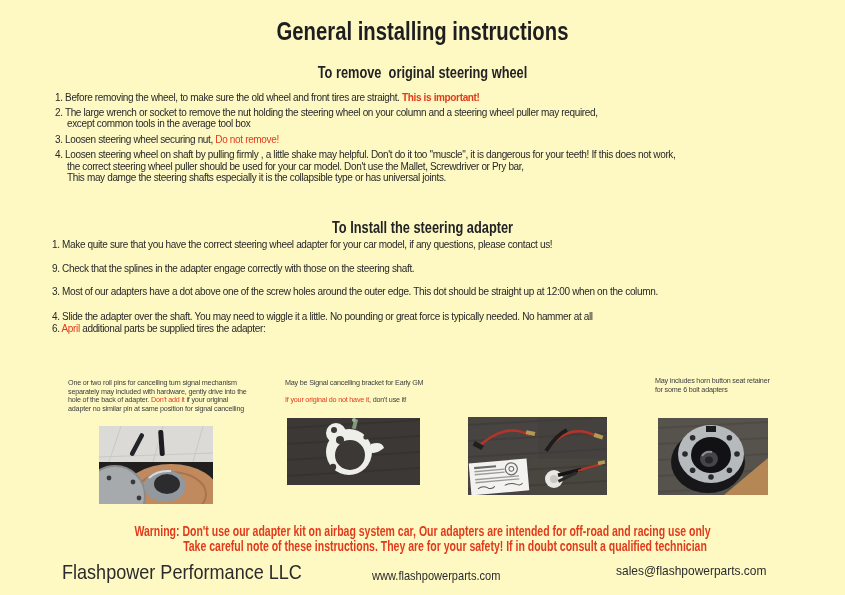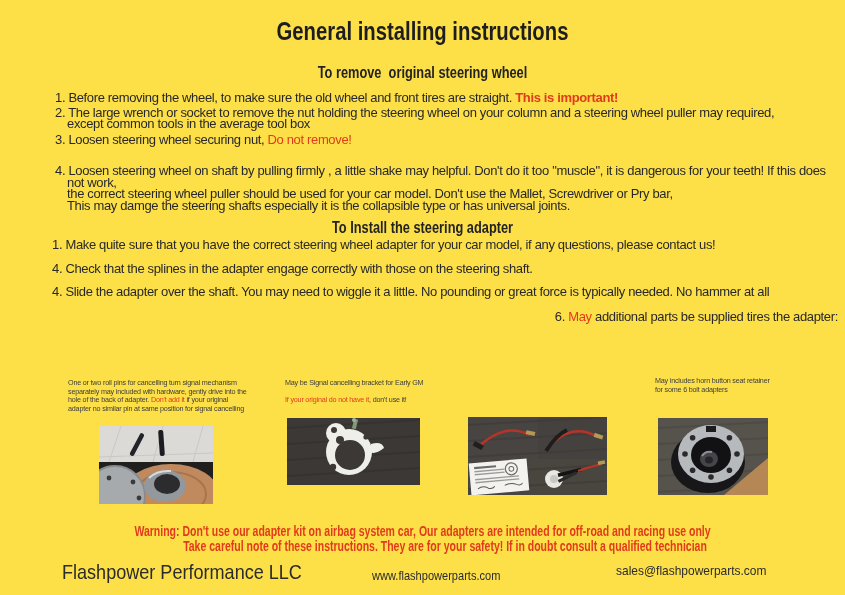--- a/index.html
+++ b/index.html
@@ -1,41 +1,41 @@
 <!DOCTYPE html>
 <html><head>
 <meta charset="utf-8">
 <style>
   html,body{margin:0;padding:0;background:#ffffff;}
   .page{
-    position:relative;width:845px;height:595px;background:#fde047;overflow:hidden;
+    position:relative;width:845px;height:595px;background:#fef9c3;overflow:hidden;
     font-family:"Liberation Sans",sans-serif;color:#242426;
   }
   .abs{position:absolute;}
   .page-title{
     top:16px;left:0;width:100%;text-align:center;
     font-size:26px;font-weight:bold;color:#1e1e20;white-space:pre;
     transform:scaleX(0.78);transform-origin:center top;letter-spacing:0;
   }
   .subhead{
     left:0;width:100%;text-align:center;font-weight:bold;color:#232325;
     font-size:16px;white-space:pre;transform:scaleX(0.80);transform-origin:center top;
   }
   .remove-head{top:64px;}
   .install-head{top:219px;}
-  .ilist{left:55px;width:786px;font-size:13px;line-height:11.5px;letter-spacing:-0.35px;color:#28282a;}
+  .ilist{left:55px;width:786px;font-size:10px;line-height:11.5px;letter-spacing:-0.35px;color:#28282a;}
   .remove-list{top:92px;}
   .install-list{top:239px;left:52px;}
   .item{white-space:pre-wrap;padding-left:12px;text-indent:-12px;margin:0 0 3px 0;}
   .remove-list .item:nth-child(2){margin-bottom:4px;}
-  .remove-list .item:nth-child(3){margin-bottom:20px;}
+  .remove-list .item:nth-child(3){margin-bottom:4px;}
   .remove-list .item:nth-child(4){margin-bottom:7px;}
   .install-list .item{margin-bottom:12px;}
   .install-list .item:nth-child(3){margin-bottom:13px;}
-  .install-list .item:nth-child(4){margin-bottom:28px;text-align:right;}
+  .install-list .item:nth-child(4){margin-bottom:1px;}
   .install-list .item:nth-child(5){margin-bottom:9px;}
   .parts-row{top:375px;left:0;width:845px;height:130px;}
   .note{
     position:absolute;font-size:7.2px;line-height:8.6px;letter-spacing:-0.2px;
     color:#3c3c3e;white-space:pre-wrap;
   }
   .note-1{left:68px;top:4px;width:200px;}
   .note-2{left:285px;top:4px;width:185px;}
   .note-3{left:490px;top:6px;width:150px;}
   .note-4{left:655px;top:2px;width:160px;}
@@ -79,23 +79,24 @@
     <div class="item"><span>3. Loosen steering wheel securing nut, </span><span style="color: rgb(226, 58, 28);">Do not remove!</span></div>
     <div class="item"><span>4. Loosen steering wheel on shaft by pulling firmly , a little shake may helpful. Don't do it too "muscle", it is dangerous for your teeth! If this does not work,
 the correct steering wheel puller should be used for your car model. Don't use the Mallet, Screwdriver or Pry bar,
 This may damge the steering shafts especially it is the collapsible type or has universal joints.</span></div>
   </div>
 
   <div class="abs subhead install-head">To Install the steering adapter</div>
 
   <div class="abs ilist install-list">
     <div class="item"><span>1. Make quite sure that you have the correct steering wheel adapter for your car model, if any questions, please contact us!</span></div>
-    <div class="item"><span>4. Check that the splines in the adapter engage correctly with those on the steering shaft.</span></div>
+    <div class="item"><span>9. Check that the splines in the adapter engage correctly with those on the steering shaft.</span></div>
+    <div class="item"><span>3. Most of our adapters have a dot above one of the screw holes around the outer edge. This dot should be straight up at 12:00 when on the column.</span></div>
     <div class="item"><span>4. Slide the adapter over the shaft. You may need to wiggle it a little. No pounding or great force is typically needed. No hammer at all</span></div>
-    <div class="item"><span>6. </span><span style="color: rgb(226, 58, 28);">May</span><span> additional parts be supplied tires the adapter:</span></div>
+    <div class="item"><span>6. </span><span style="color: rgb(226, 58, 28);">April</span><span> additional parts be supplied tires the adapter:</span></div>
   </div>
 
   <div class="abs parts-row">
 
     <div class="note note-1"><span>One or two roll pins for cancelling turn signal mechanism
 separately may included with hardware, gently drive into the
 hole of the back of adapter. </span><span style="color: rgb(226, 58, 28);">Don't add it</span><span> if your original
 adapter no similar pin at same position for signal cancelling</span></div>
     <div class="note note-2"><span>May be Signal cancelling bracket for Early GM
 

